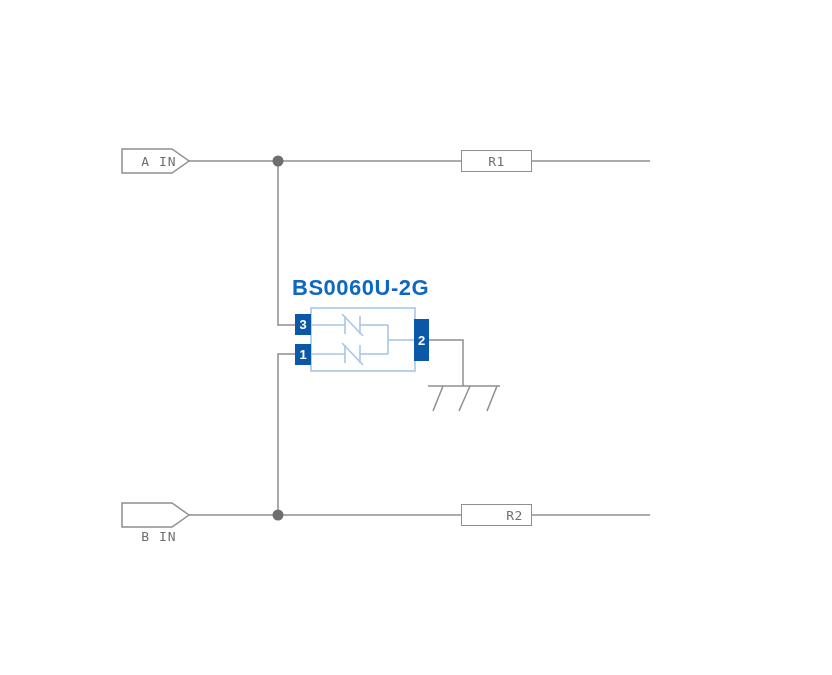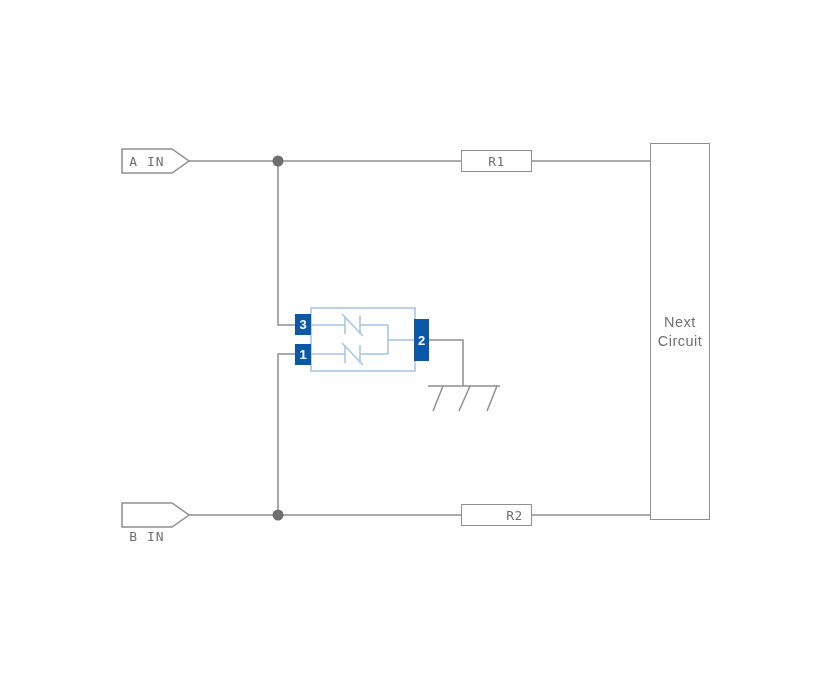--- a/index.html
+++ b/index.html
@@ -22,21 +22,21 @@
   .canvas svg{position:absolute;left:0;top:0;}
   .w{stroke:var(--wire);stroke-width:1.5;fill:none;}
   .pent{stroke:var(--wire);stroke-width:1.5;fill:#fff;}
   .dot{fill:var(--junction-dot);stroke:none;}
   .c{stroke:var(--component-outline);stroke-width:1.6;fill:none;}
   .io-label{
     position:absolute;width:50px;height:24px;
     display:flex;align-items:center;justify-content:center;
     color:var(--label-text);
     font-family:"DejaVu Sans Mono","Liberation Mono",monospace;
-    font-size:13px;letter-spacing:1px;
+    font-size:13px;letter-spacing:1px;padding-left:12px;
   }
   .res-box{
     position:absolute;width:71px;height:22px;
     border:1.5px solid var(--wire);background:#fff;box-sizing:border-box;
     display:flex;align-items:center;justify-content:center;
     color:var(--label-text);
     font-family:"DejaVu Sans Mono","Liberation Mono",monospace;
     font-size:13px;letter-spacing:0.5px;
   }
   .next-box{
@@ -105,23 +105,20 @@
       <path class="c" d="M388 340 H414"></path>
     </g>
   </svg>
 
   <div class="io-label" style="left:122px;top:149px;">A IN</div>
   <div class="io-label" style="left:122px;top:524px;">B IN</div>
 
   <div class="res-box" style="left:461px;top:150px;">R1</div>
   <div class="res-box" style="left:461px;top:504px;padding-left:36px;">R2</div>
 
-  <div class="next-box">
-    <span>Next</span>
-    <span>Circuit</span>
-  </div>
 
+  <div class="part-number">BS0060U-2G</div>
 
   <div class="pin" style="left:295px;top:314px;width:16px;height:21px;">3</div>
   <div class="pin" style="left:295px;top:344px;width:16px;height:21px;">1</div>
   <div class="pin" style="left:414px;top:319px;width:15px;height:42px;">2</div>
 
 </div>
 
 </body></html>

